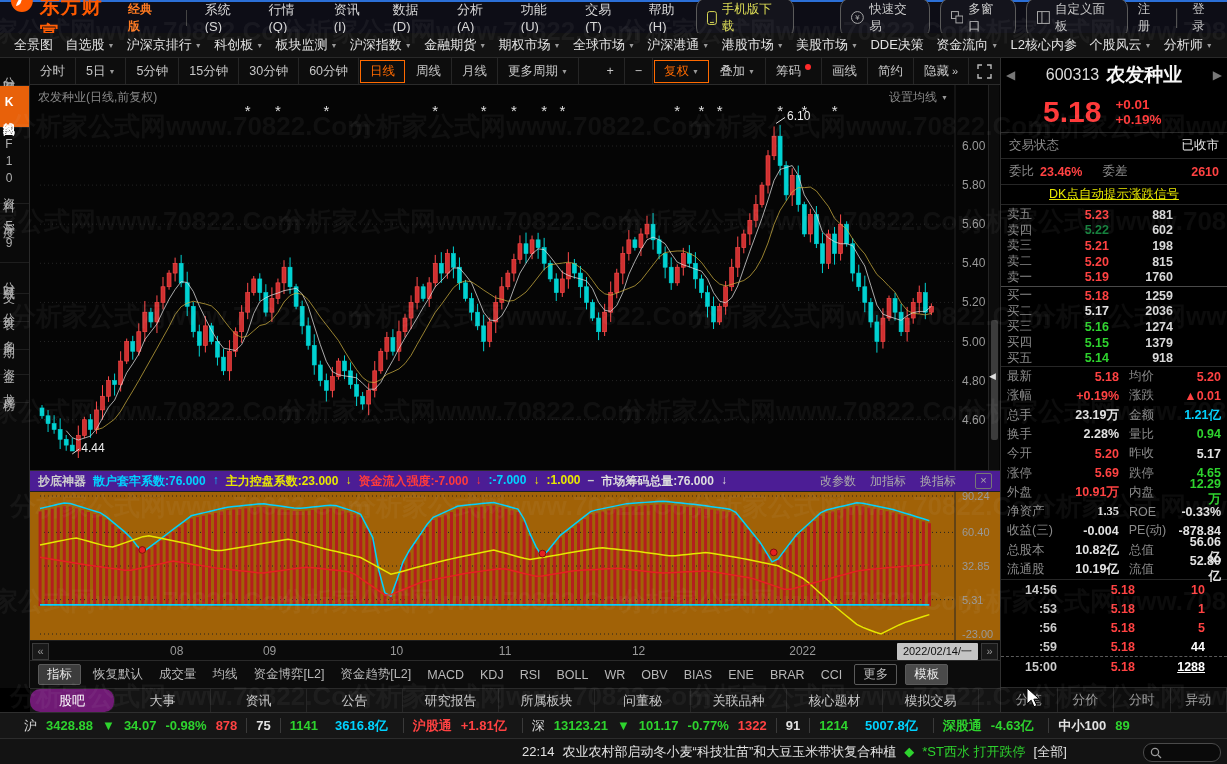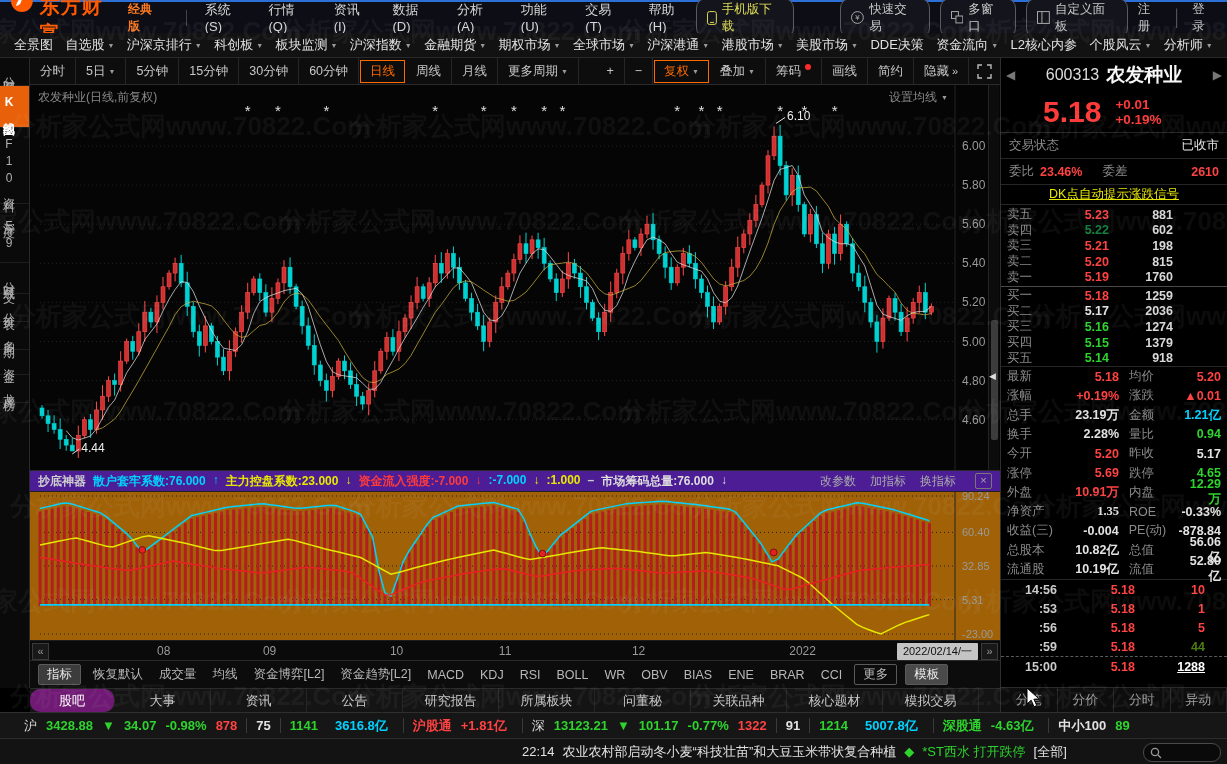--- a/index.html
+++ b/index.html
@@ -931,21 +931,21 @@
         <line x1="10" y1="112.8728" x2="899.35" y2="112.8728" stroke="#00d2ff" stroke-width="1.8"></line>
         <circle cx="112.27525" cy="57.97279999999999" r="3.4" fill="#e62020" stroke="#7a1010"></circle>
         <circle cx="512.4827499999999" cy="61.632799999999996" r="3.4" fill="#e62020" stroke="#7a1010"></circle>
         <circle cx="743.7137499999999" cy="60.41279999999999" r="3.4" fill="#e62020" stroke="#7a1010"></circle>
       </svg>
   </div>
 
   <div class="xaxis">
     <div class="xa-btn" style="left:2px;">«</div>
     <div id="months">
-        <div class="xa-month" style="left: 127px; text-align: right;">08</div>
+        <div class="xa-month" style="left: 140px; text-align: right;">08</div>
         <div class="xa-month" style="left: 232.9px;">09</div>
         <div class="xa-month" style="left: 359.95px;">10</div>
         <div class="xa-month" style="left: 468.85px;">11</div>
         <div class="xa-month" style="left: 601.95px;">12</div>
         <div class="xa-month" style="left: 759.25px;">2022</div>
       </div>
     <div class="datebox">2022/02/14/一</div>
     <div class="xa-btn" style="right:2px;">»</div>
   </div>
 
@@ -1175,21 +1175,21 @@
 
         <div class="t-row">
           <span class="t-time">:56</span>
           <span class="t-price red">5.18</span>
           <span class="t-vol" style="color: rgb(255, 66, 66);">5</span>
         </div>
 
         <div class="t-row">
           <span class="t-time">:59</span>
           <span class="t-price red">5.18</span>
-          <span class="t-vol" style="color: #4d7c0f; padding-left: 39px;">44</span>
+          <span class="t-vol" style="color: #ffffff; padding-left: 39px;">44</span>
         </div>
 
         <div class="t-row last">
           <span class="t-time">15:00</span>
           <span class="t-price red">5.18</span>
           <span class="t-vol" style="color: #ffffff; text-decoration: underline;">1288</span>
         </div>
       </div>
     <div class="rp-tabs">
 

